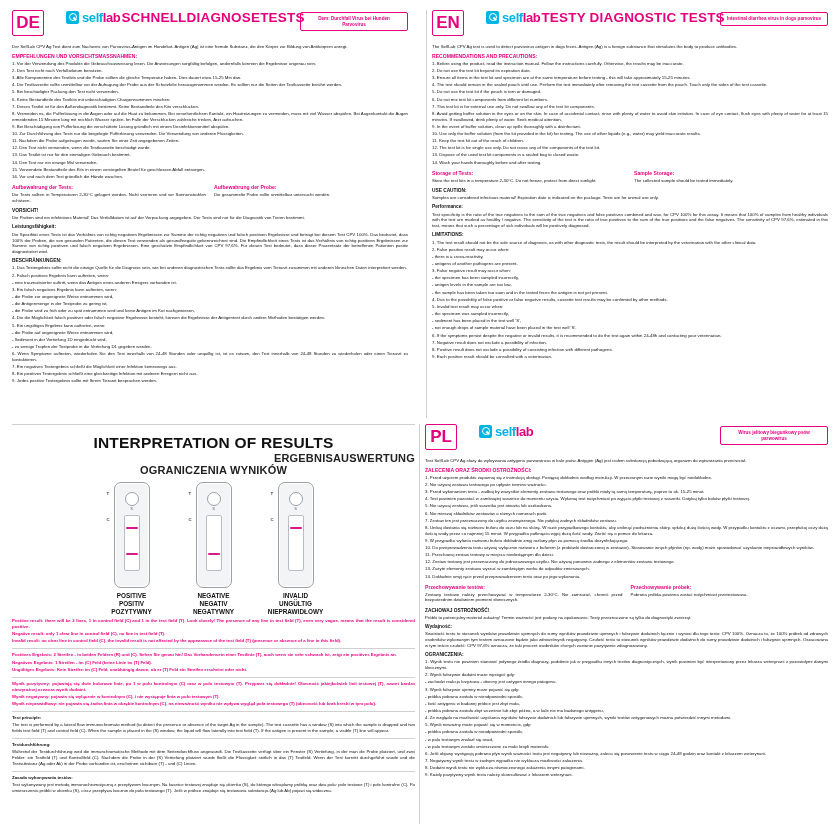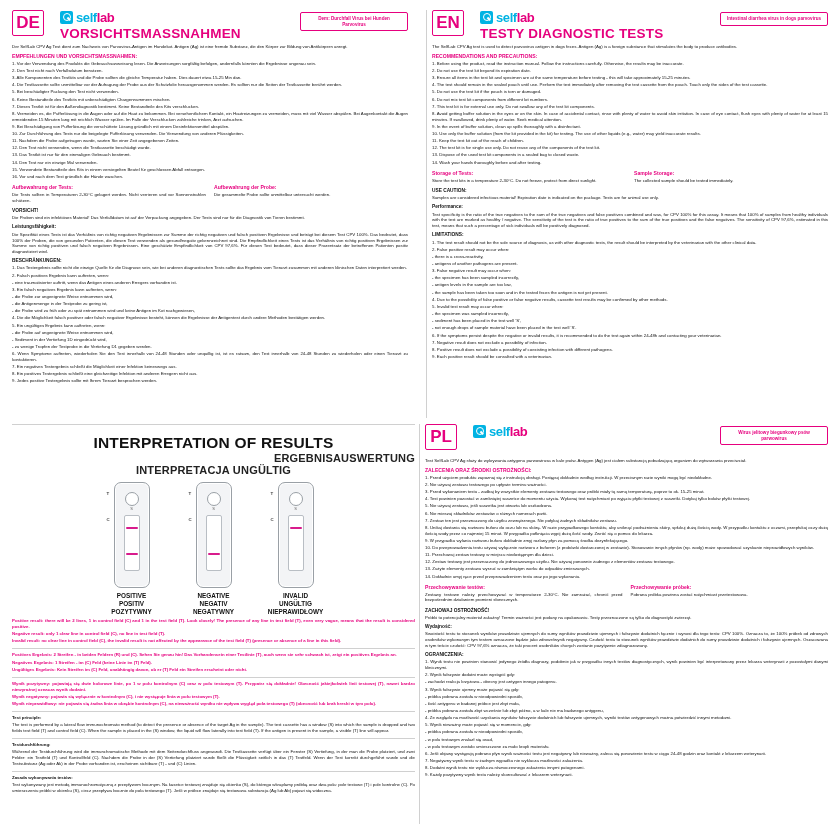--- a/index.html
+++ b/index.html
@@ -12,21 +12,21 @@
   }
   .sheet{position:relative;width:840px;height:840px;box-sizing:border-box;padding:10px 12px;}
   .cols{display:flex;gap:24px;height:408px;}
   .col{width:406px;position:relative;}
   .panelhead{display:flex;align-items:flex-start;gap:6px;position:relative;height:34px;}
   .langbox{
     border:1.5px solid #e6007e;color:#e6007e;font-weight:bold;font-size:17px;
     width:30px;height:24px;display:flex;align-items:center;justify-content:center;
     border-radius:2px;letter-spacing:0;
   }
-  .brandwrap{display:flex;flex-direction:column;gap:1px;margin-left:10px;justify-content:space-between;}
+  .brandwrap{display:flex;flex-direction:row;gap:1px;margin-left:16px;justify-content:space-between;}
   .brand{display:flex;align-items:center;gap:3px;}
   .brand .mark{
     width:13px;height:13px;background:#00b3e3;border-radius:2px;position:relative;display:inline-block;
   }
   .brand .mark:before{
     content:"";position:absolute;left:3px;top:2px;width:6px;height:6px;border:1.5px solid #fff;border-radius:50%;
   }
   .brand .mark:after{
     content:"";position:absolute;left:7px;top:7px;width:4px;height:1.5px;background:#fff;transform:rotate(45deg);
   }
@@ -91,21 +91,21 @@
   <div class="cols">
 
     <div class="col">
       <div class="panelhead">
         <div class="langbox">DE</div>
         <div class="brandwrap">
           <div class="brand">
             <span class="mark"></span>
             <span class="bword"><span>self</span><span class="lab">lab</span></span>
           </div>
-          <div class="title">VORSICHTSMASSNAHMEN</div>
+          <div class="title">SCHNELLDIAGNOSETESTS</div>
         </div>
         <div class="badge">Dem: Durchfall Virus bei Hunden Parvovirus</div>
       </div>
 
       <div class="body">
         <p>Der SelfLab CPV Ag Test dient  zum Nachweis von Parvovirus-Antigen im Hundekot. Antigen (Ag) ist eine fremde Substanz, die den Körper zur Bildung von Antikörpern anregt.</p>
         <div class="hpink">EMPFEHLUNGEN UND VORSICHTSMASSNAHMEN:</div>
         <div>
             <p>1. Vor der Verwendung des Produkts die Gebrauchsanweisung lesen. Die Anweisungen sorgfältig befolgen, andernfalls könnten die Ergebnisse ungenau sein.</p>
             <p>2. Den Test nicht nach Verfallsdatum benutzen.</p>
@@ -239,21 +239,21 @@
     </div>
   </div>
 
   <div class="bottom">
 
     <div class="bl">
       <div class="hline"></div>
       <div style="height:10px"></div>
       <div class="interp-title">INTERPRETATION OF RESULTS</div>
       <div class="interp-sub">ERGEBNISAUSWERTUNG</div>
-      <div class="interp-sub2">INTERPRETACJA UNGÜLTIG</div>
+      <div class="interp-sub2">OGRANICZENIA WYNIKÓW</div>
 
       <div class="cassettes">
 
         <div class="cass">
           <div class="dev">
             <div class="well"></div>
             <div class="slabel">S</div>
             <div class="mark-t">T</div>
             <div class="mark-c">C</div>
             <div class="window">

